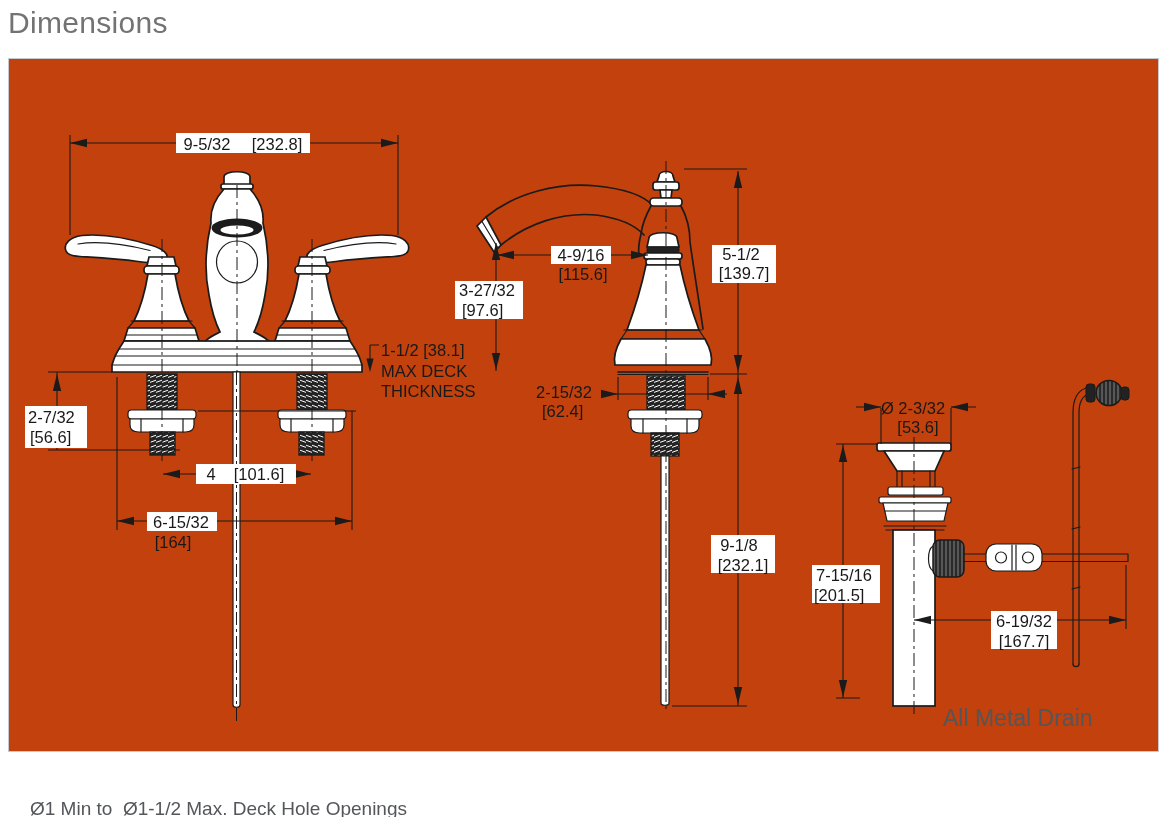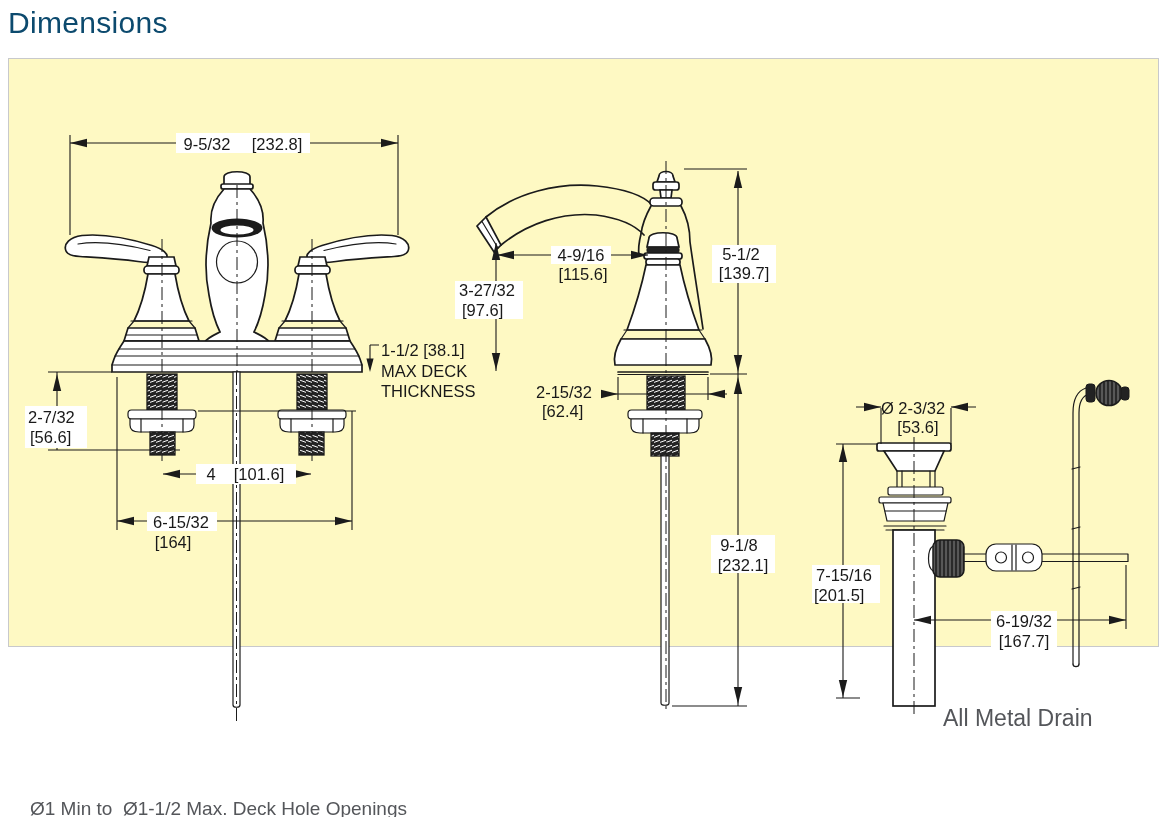--- a/index.html
+++ b/index.html
@@ -1,21 +1,21 @@
 <!DOCTYPE html>
 <html><head>
 <meta charset="utf-8">
 <style>
   html,body{margin:0;padding:0;background:#fff;}
   body{width:1168px;height:817px;position:relative;overflow:hidden;
        font-family:"Liberation Sans",sans-serif;}
   .page-title{position:absolute;left:8px;top:6px;font-size:30px;font-weight:400;
-       color:#0c4a6e;letter-spacing:.3px;text-align:right;}
-  .panel{position:absolute;left:8px;top:58px;width:1151px;height:589px;
-       border:1px solid #c8c9cc;box-sizing:border-box;background:#fef9c3;}
+       color:#737373;letter-spacing:.3px;text-align:right;}
+  .panel{position:absolute;left:8px;top:58px;width:1151px;height:694px;
+       border:1px solid #c8c9cc;box-sizing:border-box;background:#c2410c;}
   .panel svg{display:block;width:1149px;height:755px;}
   .footnote{position:absolute;left:30px;top:774px;font-size:19px;color:#54565a;
        white-space:pre;margin-top:24px;}
   
   .s{stroke:#1b1b1b;stroke-width:1.7;fill:none;stroke-linecap:round;}
   .s2{stroke:#1b1b1b;stroke-width:1.2;fill:none;stroke-linecap:round;}
   .f{stroke:#1b1b1b;stroke-width:1.7;fill:#fff;}
   .f2{stroke:#1b1b1b;stroke-width:1.2;fill:#fff;}
   .dk{fill:#222;stroke:#1b1b1b;stroke-width:1;}
   .thr{fill:url(#thr);stroke:#1b1b1b;stroke-width:1.3;}

